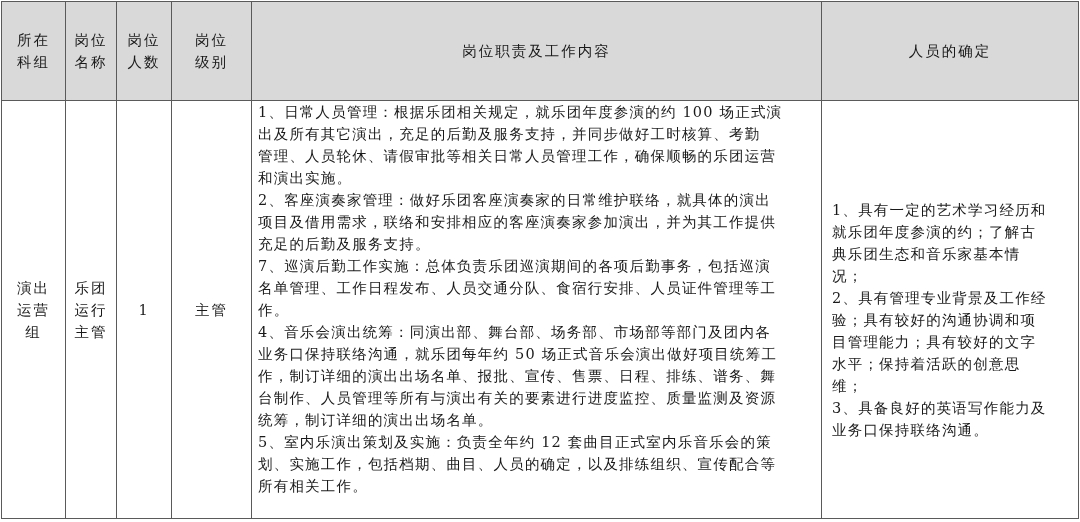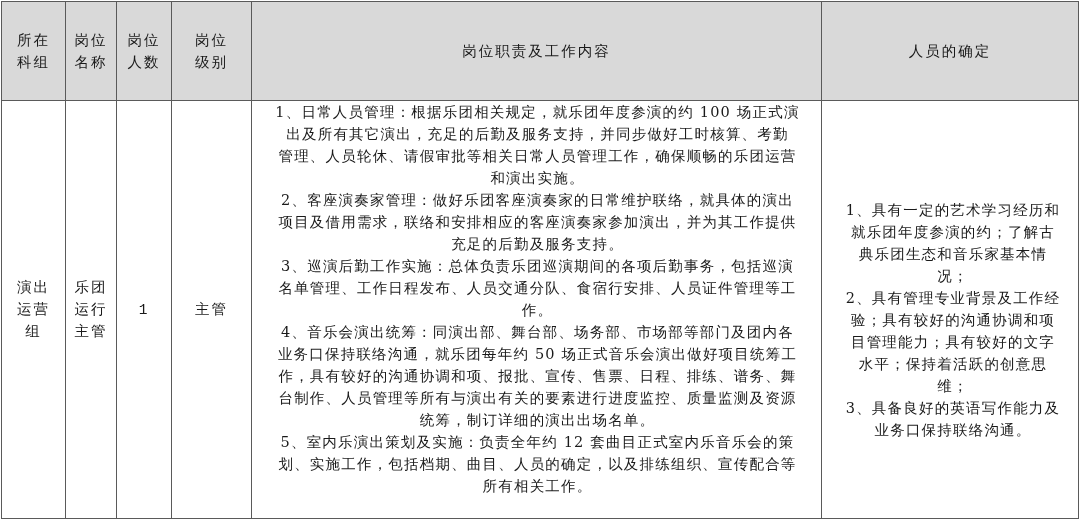--- a/index.html
+++ b/index.html
@@ -1,23 +1,23 @@
 <!DOCTYPE html>
 <html><head>
 <meta charset="utf-8">
 <style>
   html, body { margin:0; padding:0; background:#ffffff; }
   body { width:1080px; height:522px; overflow:hidden; font-family:"DejaVu Serif","Liberation Serif",serif; color:#1a1a1a; }
   table { border-collapse:collapse; position:absolute; left:1px; top:1px; width:1077px; height:518px; table-layout:fixed; }
   td, th { border:1.5px solid #5a5a5a; font-weight:normal; font-size:14.5px; line-height:22px; padding:0; }
   thead th { background:#d9d9d9; height:98px; text-align:center; vertical-align:middle; letter-spacing:2px; }
-  tbody td.center { text-align:center; vertical-align:middle; letter-spacing:2px;font-family:Liberation Mono, monospace; }
+  tbody td.center { text-align:center; vertical-align:middle; letter-spacing:2px; }
   td.duties { vertical-align:top; padding:0 4px 0 6px; letter-spacing:1.2px; }
   td.reqs { vertical-align:top; padding:98px 4px 0 10px; letter-spacing:1.2px; }
-  .line { display:block; white-space:nowrap;text-align:center; }
+  .line { display:block; white-space:nowrap; }
   .hw { display:block; }
 </style>
 </head>
 <body>
 
 <table>
   <colgroup>
     <col style="width:64px">
     <col style="width:51px">
     <col style="width:55px">
@@ -66,26 +66,26 @@
       <td class="center">1</td>
       <td class="center">主管</td>
       <td class="duties">
         <span class="line">1、日常人员管理：根据乐团相关规定，就乐团年度参演的约 100 场正式演</span>
         <span class="line">出及所有其它演出，充足的后勤及服务支持，并同步做好工时核算、考勤</span>
         <span class="line">管理、人员轮休、请假审批等相关日常人员管理工作，确保顺畅的乐团运营</span>
         <span class="line">和演出实施。</span>
         <span class="line">2、客座演奏家管理：做好乐团客座演奏家的日常维护联络，就具体的演出</span>
         <span class="line">项目及借用需求，联络和安排相应的客座演奏家参加演出，并为其工作提供</span>
         <span class="line">充足的后勤及服务支持。</span>
-        <span class="line">3、巡演后勤工作实施：总体负责乐团巡演期间的各项后勤事务，包括巡演</span>
+        <span class="line">7、巡演后勤工作实施：总体负责乐团巡演期间的各项后勤事务，包括巡演</span>
         <span class="line">名单管理、工作日程发布、人员交通分队、食宿行安排、人员证件管理等工</span>
         <span class="line">作。</span>
         <span class="line">4、音乐会演出统筹：同演出部、舞台部、场务部、市场部等部门及团内各</span>
         <span class="line">业务口保持联络沟通，就乐团每年约 50 场正式音乐会演出做好项目统筹工</span>
-        <span class="line">作，具有较好的沟通协调和项、报批、宣传、售票、日程、排练、谱务、舞</span>
+        <span class="line">作，制订详细的演出出场名单、报批、宣传、售票、日程、排练、谱务、舞</span>
         <span class="line">台制作、人员管理等所有与演出有关的要素进行进度监控、质量监测及资源</span>
         <span class="line">统筹，制订详细的演出出场名单。</span>
         <span class="line">5、室内乐演出策划及实施：负责全年约 12 套曲目正式室内乐音乐会的策</span>
         <span class="line">划、实施工作，包括档期、曲目、人员的确定，以及排练组织、宣传配合等</span>
         <span class="line">所有相关工作。</span>
       </td>
       <td class="reqs">
         <span class="line">1、具有一定的艺术学习经历和</span>
         <span class="line">就乐团年度参演的约；了解古</span>
         <span class="line">典乐团生态和音乐家基本情</span>

